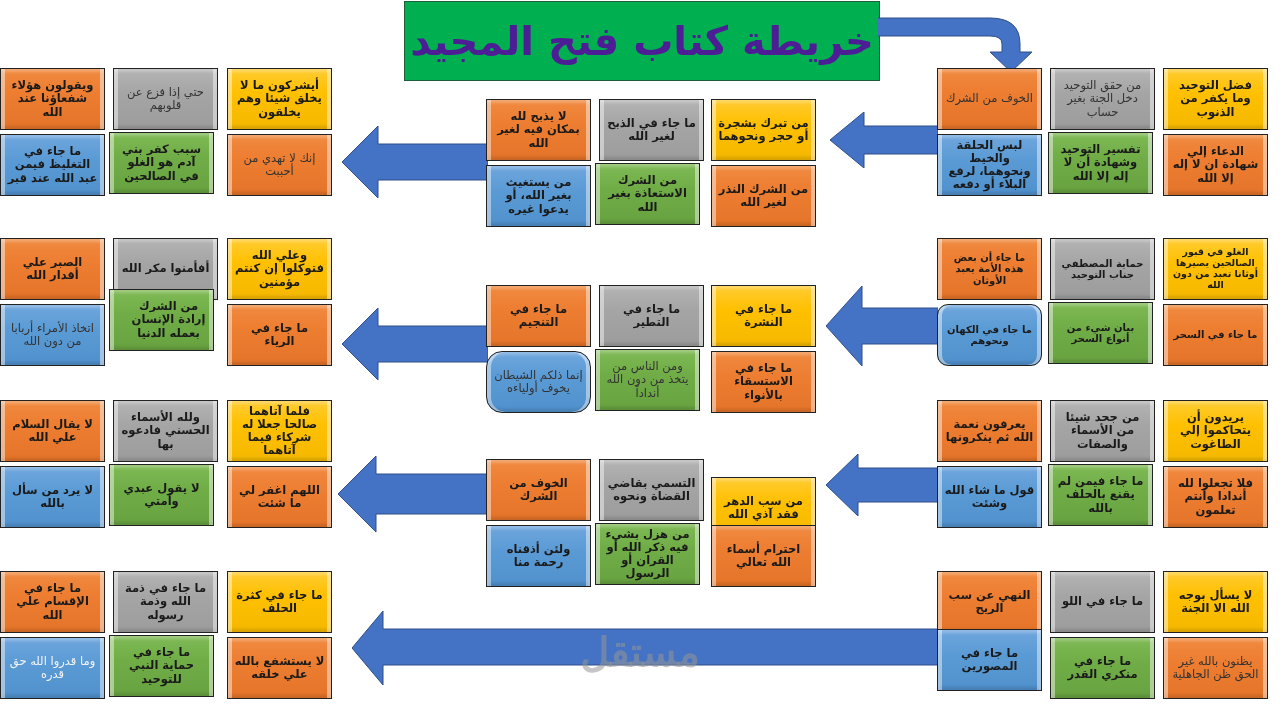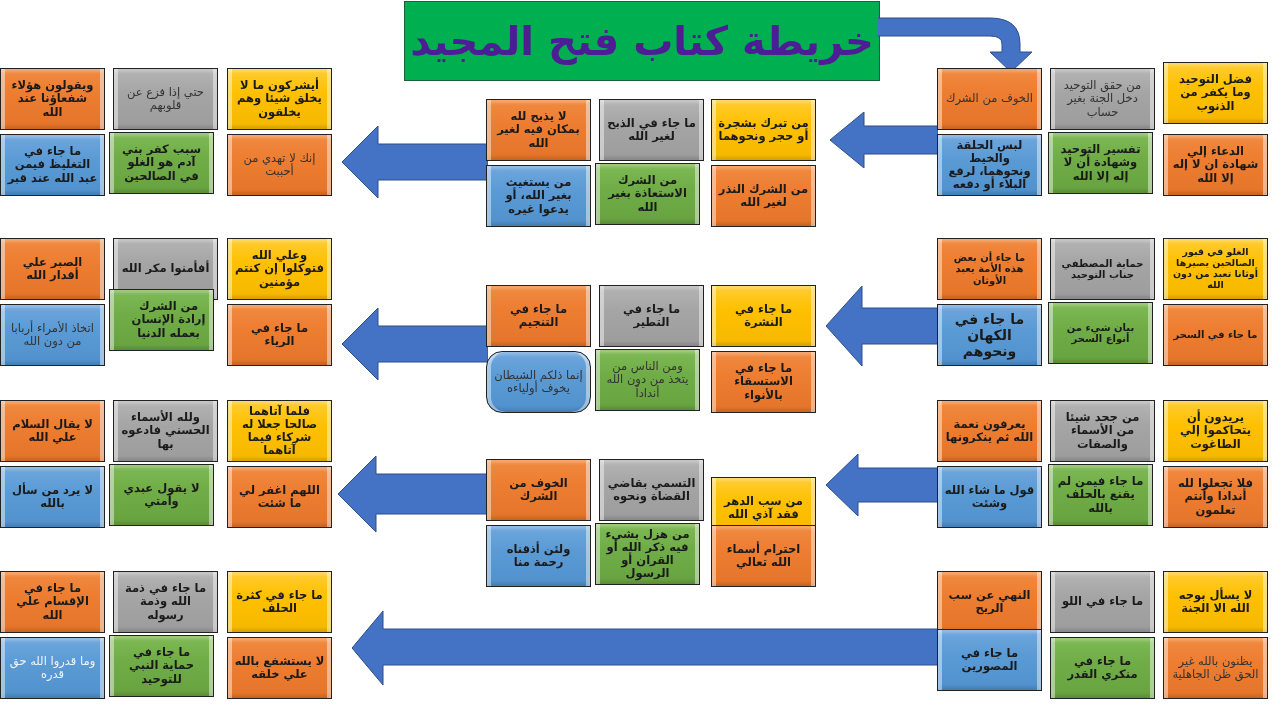--- a/index.html
+++ b/index.html
@@ -63,21 +63,21 @@
   <polygon points="0,36 36,0 36,18 146,18 146,54 36,54 36,72" fill="#4472c4" stroke="#2f4f8a" stroke-width="1"></polygon>
 </svg>
 <svg class="arrow" style="left:338px;top:456px;" width="150" height="76" viewBox="0 0 150 76">
   <polygon points="0,38 38,0 38,18 150,18 150,58 38,58 38,76" fill="#4472c4" stroke="#2f4f8a" stroke-width="1"></polygon>
 </svg>
 
 <svg class="arrow" style="left:352px;top:611px;" width="588" height="74" viewBox="0 0 588 74">
   <polygon points="0,37 31,0 31,18 588,18 588,54 31,54 31,74" fill="#4472c4" stroke="#2f4f8a" stroke-width="1"></polygon>
 </svg>
 
-<div class="box c-yellow" style="left:1163px;top:62px;">فضل التوحيد وما يكفر من الذنوب</div>
+<div class="box c-yellow" style="left:1163px;top:68px;">فضل التوحيد وما يكفر من الذنوب</div>
 <div class="box c-gray light" style="left:1050px;top:68px;">من حقق التوحيد دخل الجنة بغير حساب</div>
 <div class="box c-orange light" style="left:937px;top:68px;">الخوف من الشرك</div>
 <div class="box c-orange" style="left:1163px;top:134px;">الدعاء إلي شهادة ان لا إله إلا الله</div>
 <div class="box c-green" style="left:1048px;top:132px;">تفسير التوحيد وشهادة أن لا إله إلا الله</div>
 <div class="box c-blue" style="left:937px;top:134px;">لبس الحلقة والخيط ونحوهما، لرفع البلاء أو دفعه</div>
 
 <div class="box c-yellow" style="left:711px;top:99px;">من تبرك بشجرة أو حجر ونحوهما</div>
 <div class="box c-gray" style="left:599px;top:99px;">ما جاء في الذبح لغير الله</div>
 <div class="box c-orange" style="left:486px;top:99px;">لا يذبح لله بمكان فيه لغير الله</div>
 <div class="box c-orange" style="left:711px;top:165px;">من الشرك النذر لغير الله</div>
@@ -89,21 +89,21 @@
 <div class="box c-orange" style="left:0px;top:68px;">ويقولون هؤلاء شفعاؤنا عند الله</div>
 <div class="box c-orange light" style="left:227px;top:134px;">إنك لا تهدي من أحببت</div>
 <div class="box c-green" style="left:109px;top:132px;">سبب كفر بني آدم هو الغلو في الصالحين</div>
 <div class="box c-blue" style="left:0px;top:134px;">ما جاء في التغليظ فيمن عبد الله عند قبر</div>
 
 <div class="box c-yellow" style="left:1163px;top:238px;font-size:9.5px;">الغلو في قبور الصالحين يصيرها أوثانا تعبد من دون الله</div>
 <div class="box c-gray" style="left:1050px;top:238px;font-size:10px;">حماية المصطفي جناب التوحيد</div>
 <div class="box c-orange" style="left:937px;top:238px;font-size:10px;">ما جاء أن بعض هذه الأمة يعبد الأوثان</div>
 <div class="box c-orange" style="left:1163px;top:304px;font-size:10px;">ما جاء في السحر</div>
 <div class="box c-green" style="left:1048px;top:302px;font-size:10px;">بيان شيء من أنواع السحر</div>
-<div class="box c-blue" style="left:937px;top:304px;font-size:14px;">ما جاء في الكهان ونحوهم</div>
+<div class="box c-blue" style="left:937px;top:304px;font-size:10px;border-radius:11px;">ما جاء في الكهان ونحوهم</div>
 
 <div class="box c-yellow" style="left:711px;top:285px;">ما جاء في النشرة</div>
 <div class="box c-gray" style="left:599px;top:285px;">ما جاء في التطير</div>
 <div class="box c-orange" style="left:486px;top:285px;">ما جاء في التنجيم</div>
 <div class="box c-orange" style="left:711px;top:351px;">ما جاء في الاستسقاء بالأنواء</div>
 <div class="box c-green light" style="left:595px;top:349px;">ومن الناس من يتخذ من دون الله أنداداً</div>
 <div class="box c-blue light" style="left:486px;top:351px;border-radius:16px;">إنما ذلكم الشيطان يخوف أولياءه</div>
 
 <div class="box c-yellow" style="left:227px;top:238px;">وعلي الله فتوكلوا إن كنتم مؤمنين</div>
 <div class="box c-gray" style="left:113px;top:238px;">أفأمنوا مكر الله</div>
@@ -141,13 +141,14 @@
 <div class="box c-blue" style="left:937px;top:629px;text-align:center;">ما جاء في المصورين</div>
 
 <div class="box c-yellow" style="left:227px;top:571px;">ما جاء في كثرة الحلف</div>
 <div class="box c-gray" style="left:113px;top:571px;">ما جاء في ذمة الله وذمة رسوله</div>
 <div class="box c-orange" style="left:0px;top:571px;">ما جاء في الإقسام علي الله</div>
 <div class="box c-orange" style="left:227px;top:637px;">لا يستشفع بالله علي خلقه</div>
 <div class="box c-green" style="left:109px;top:635px;">ما جاء في حماية النبي للتوحيد</div>
 <div class="box c-blue white-text" style="left:0px;top:637px;">وما قدروا الله حق قدره</div>
 
 <div class="watermark">
+  <div class="ar">مستقل</div>
 </div>
 
 </body></html>

